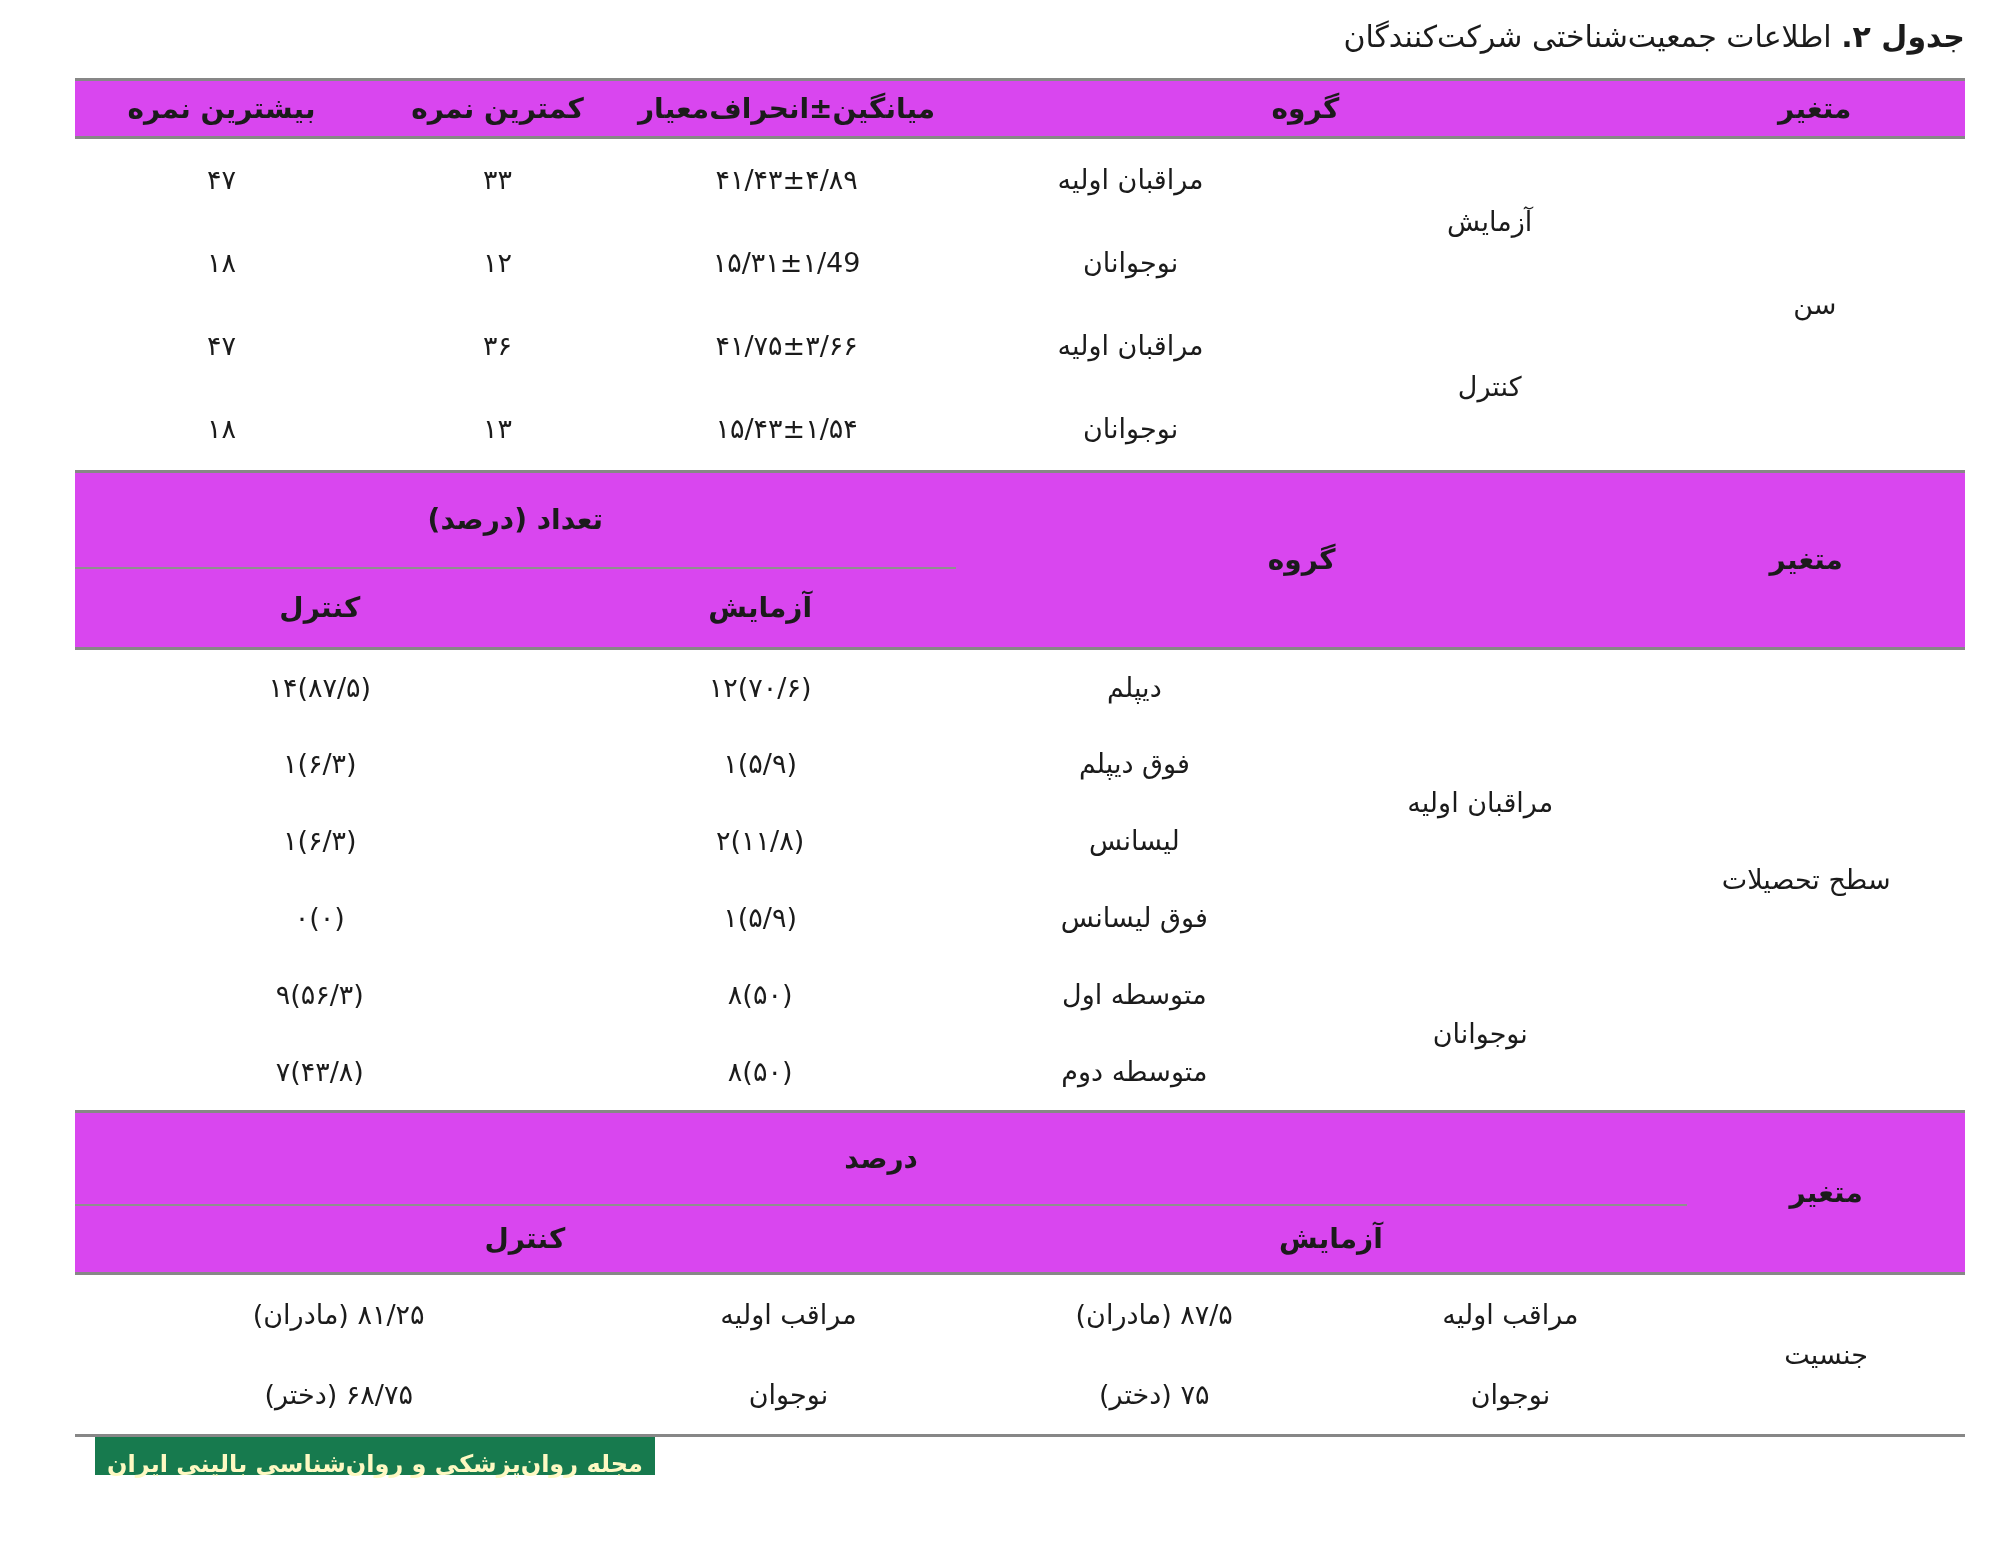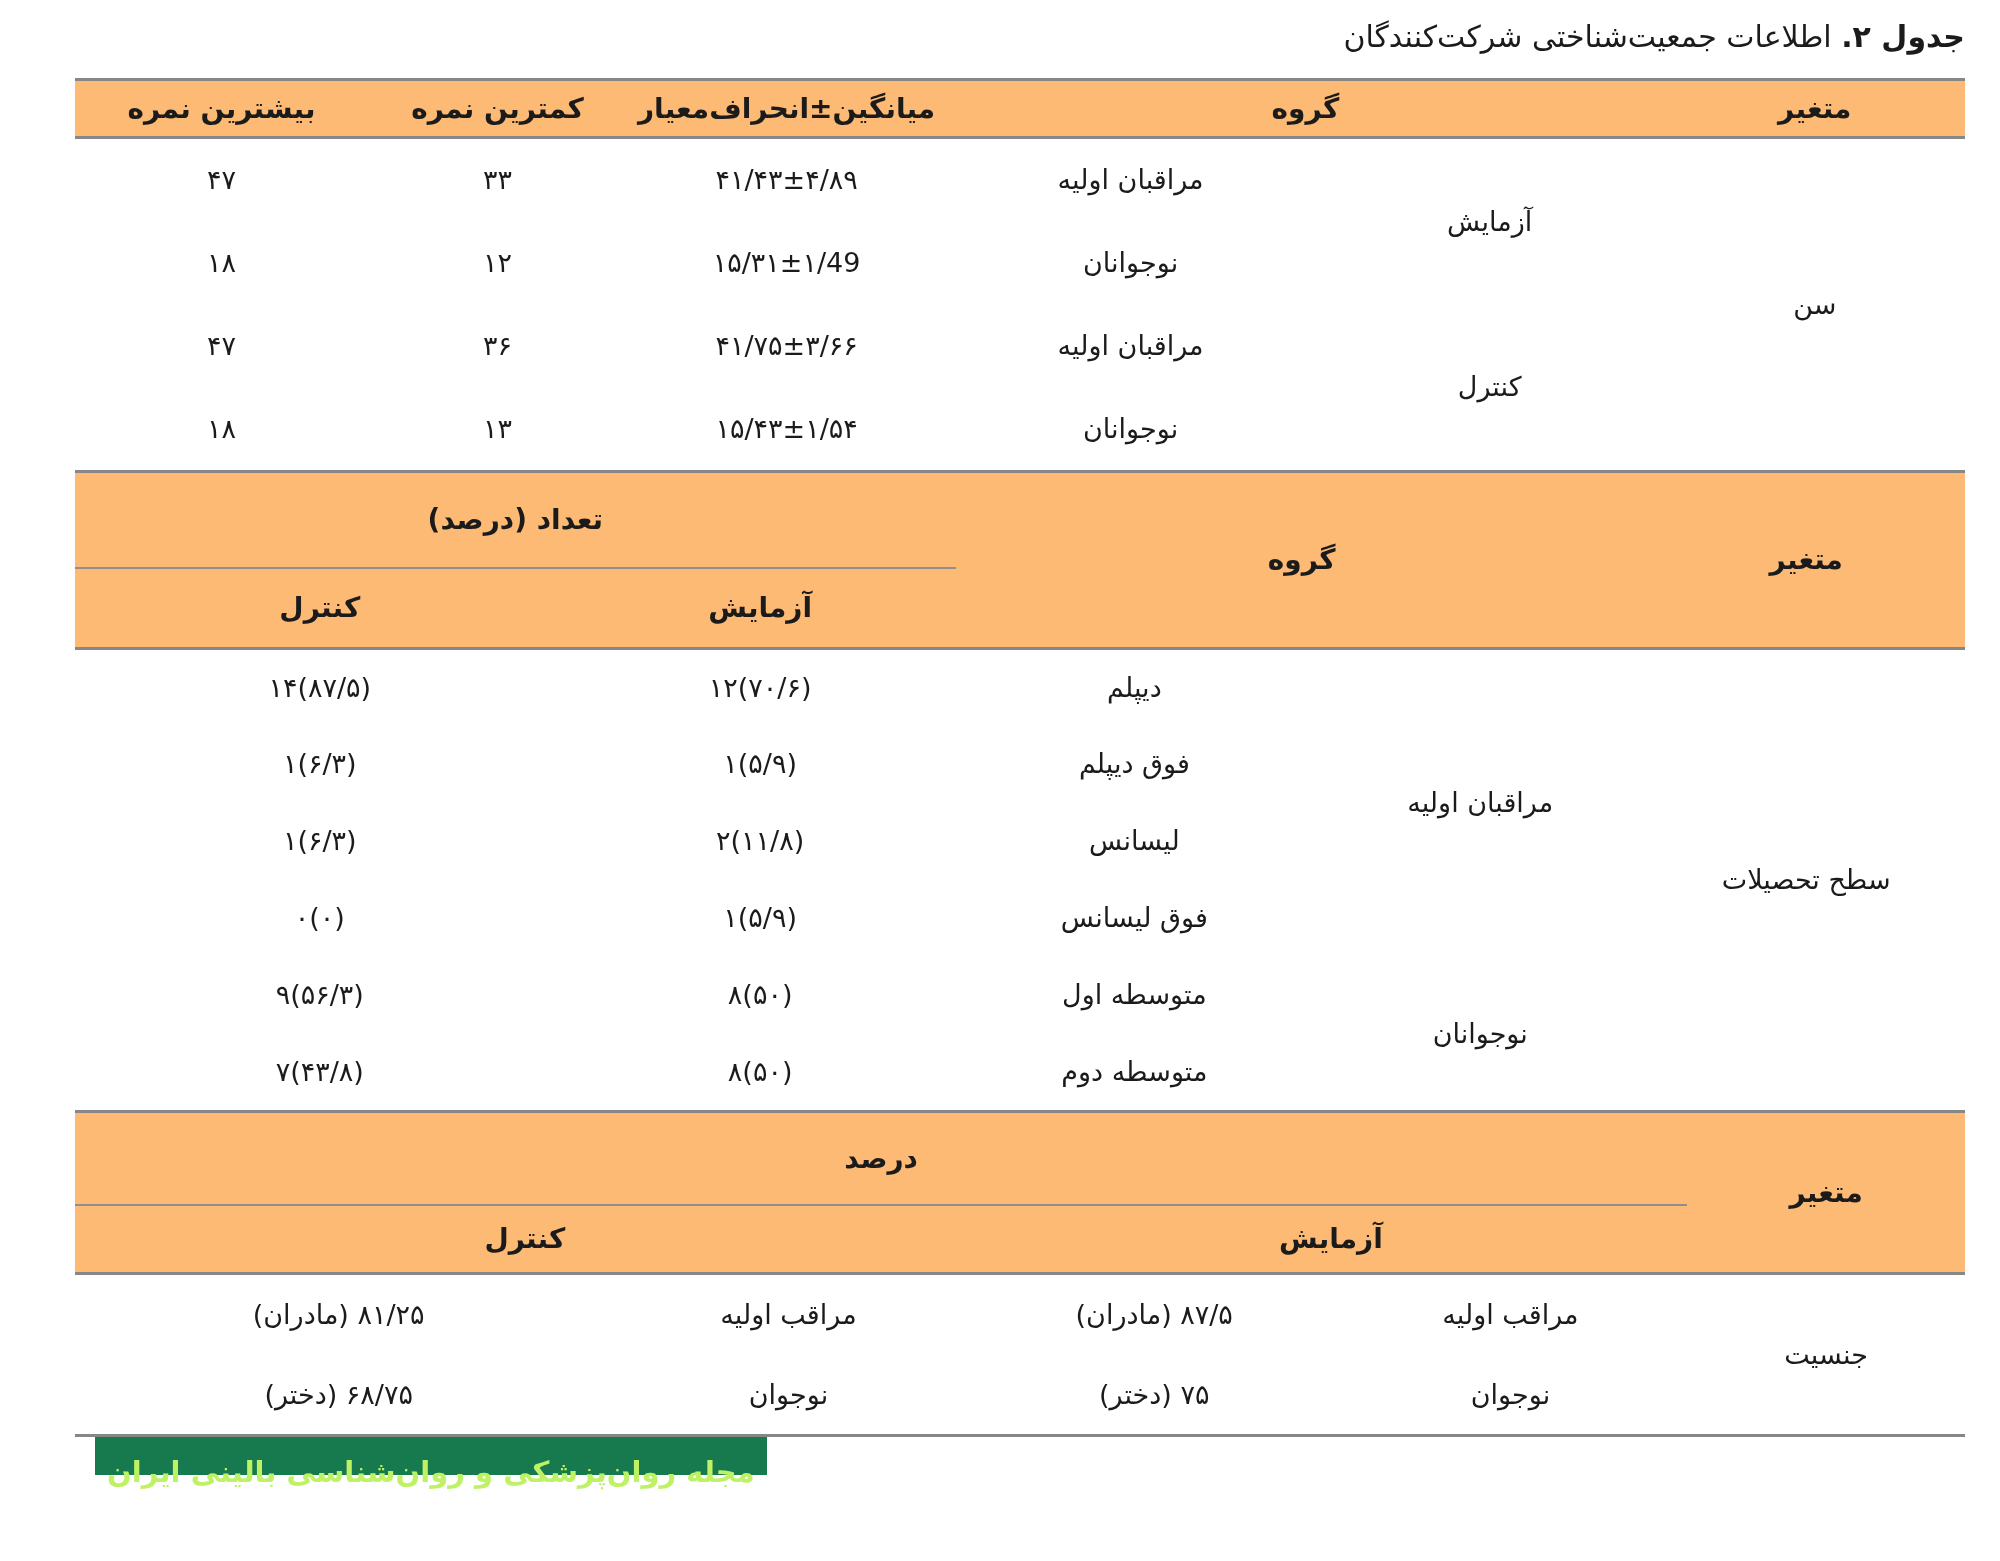--- a/index.html
+++ b/index.html
@@ -7,39 +7,39 @@
   body{
     width:2000px;height:1561px;position:relative;overflow:hidden;
     background:#ffffff;color:#1b1b1b;direction:rtl;
     font-family:"DejaVu Sans",sans-serif;
   }
   .title{position:absolute;top:6px;right:35px;font-size:30px;white-space:nowrap;margin-top:13px;}
   .title .b{font-weight:bold;}
   .wrap{position:absolute;top:78px;right:35px;width:1890px;}
   table{width:100%;border-collapse:collapse;table-layout:fixed;}
   th,td{text-align:center;vertical-align:middle;padding:0 4px;overflow:hidden;}
-  thead th{background:#fdba74;font-weight:bold;font-size:28px;}
+  thead th{background:#d946ef;font-weight:bold;font-size:28px;}
   td{font-size:27px;font-weight:normal;}
   .t1{border-top:3px solid #878787;}
   .t1 thead th{border-bottom:3px solid #878787;height:58px;}
   .t1 td{height:83px;}
   .t2{border-top:3px solid #878787;}
   .t2 thead tr.r1 th{height:97px;}
   .t2 thead tr.r2 th{height:80px;}
   .t2 td{height:77px;}
   .t3{border-top:3px solid #878787;border-bottom:3px solid #878787;}
   .t3 thead tr.r1 th{height:93px;}
   .t3 thead tr.r2 th{height:69px;}
   .t3 td{height:81px;}
   .hd-bottom{border-bottom:3px solid #878787;}
   .part-line{border-bottom:2px solid #8f8f8f;}
   .num{direction:ltr;unicode-bidi:isolate;}
   .badge{
     position:absolute;top:1437px;left:95px;height:38px;line-height:38px;
-    color:#bef264;font-weight:bold;font-size:29px;padding:16px 12px;white-space:nowrap;
+    color:#fef9c3;font-weight:bold;font-size:24px;padding:8px 12px;white-space:nowrap;
   }
 </style>
 </head>
 <body>
 
 <div class="title">
   <span class="b">جدول ۲.</span><span> اطلاعات جمعیت‌شناختی شرکت‌کنندگان</span>
 </div>
 
 <div class="wrap">

